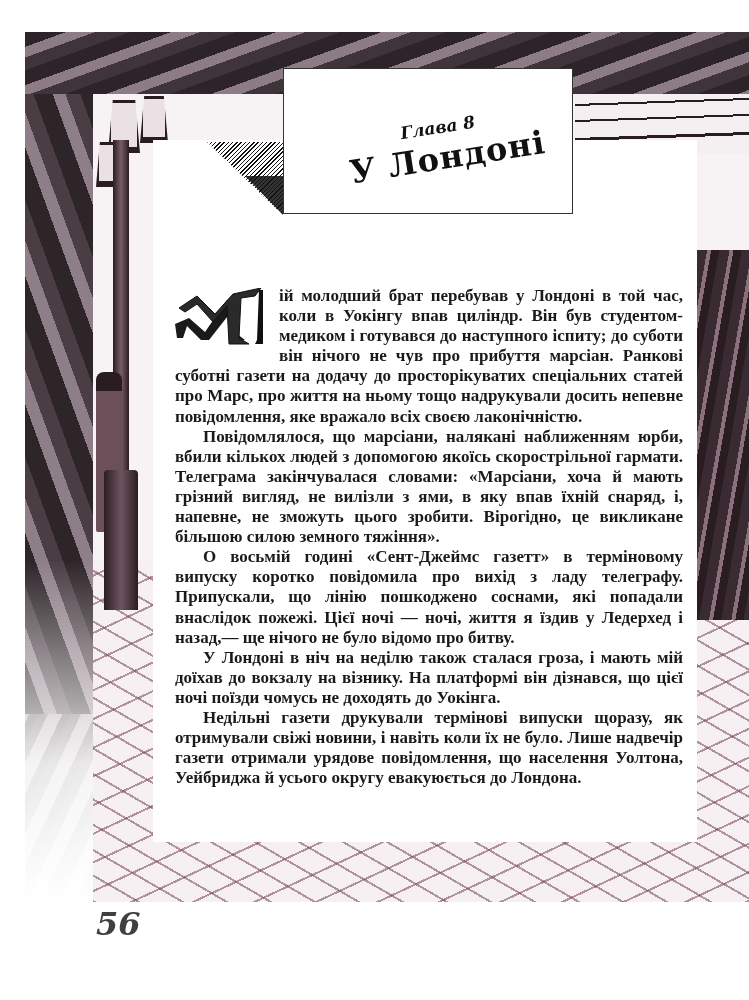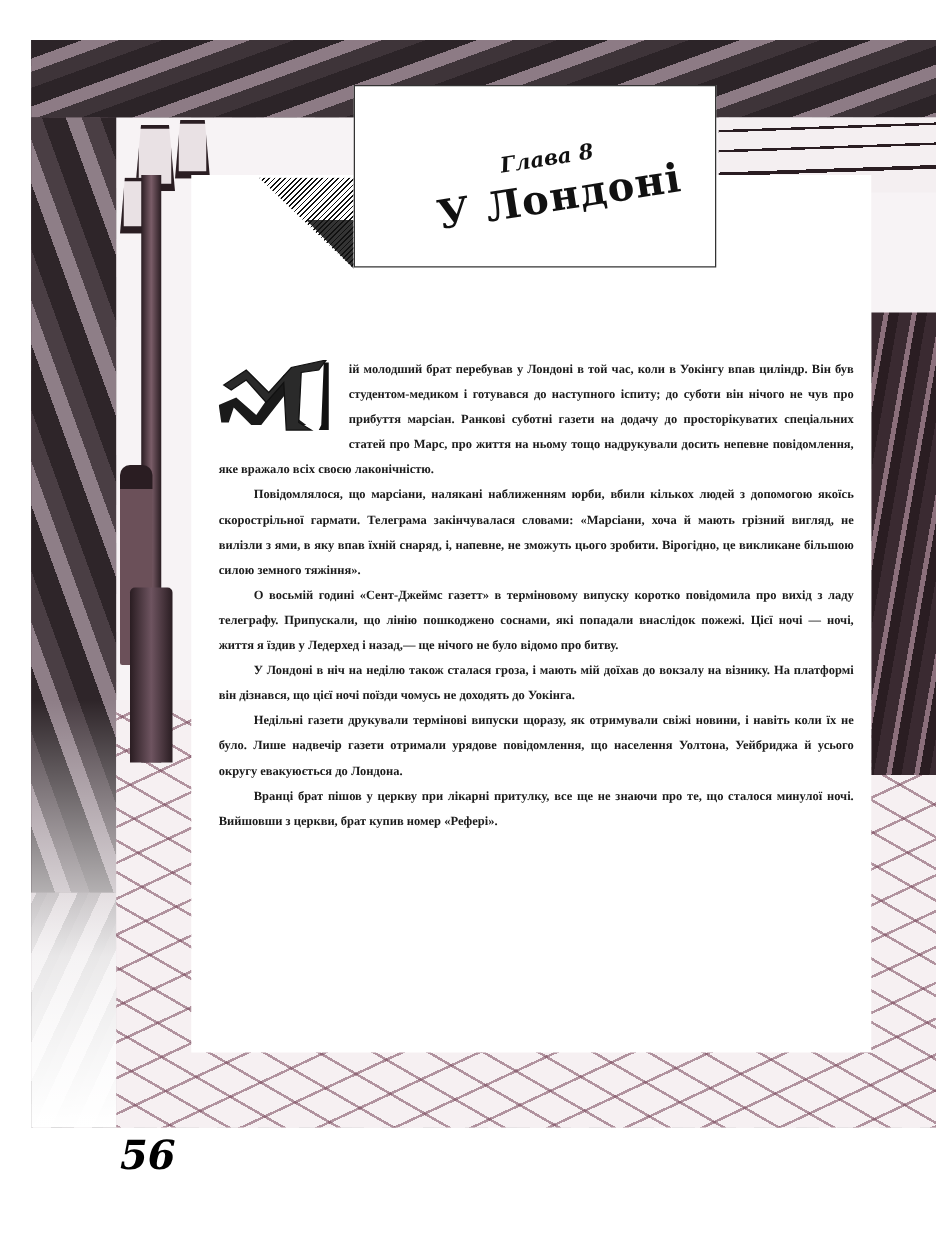--- a/index.html
+++ b/index.html
@@ -107,34 +107,34 @@
     color:#111; white-space:nowrap;
   }
   .chapter-title {
     position:absolute; left:62px; top:72px;
     font-family:"DejaVu Serif", serif; font-size:32px; font-weight:bold;
     color:#111; white-space:nowrap; letter-spacing:1px;
   }
   
   .body-text {
     position:absolute; left:175px; top:286px; width:508px;
-    font-family:"Liberation Serif", serif; font-size:10px; line-height:20.1px;
+    font-family:"Liberation Serif", serif; font-size:17px; line-height:20.1px;
     font-weight:bold; color:#1a1a1a; text-align:justify;
   }
   .body-text p { margin:0; text-indent:28px; }
   .body-text p.first { text-indent:0; }
   .dropcap {
     float:left; width:92px; height:60px; margin:2px 12px 0 0;
     position:relative;
   }
   .dropcap svg { display:block; }
   .page-number {
     position:absolute; left:96px; top:905px;
     font-family:"DejaVu Serif", serif; font-size:32px; font-style:italic; font-weight:bold;
-    color:#000000;
+    color:#404040;
   }
 </style>
 </head>
 <body>
 
 <div class="art-frame"></div>
 <div class="art-top-band"></div>
 <div class="art-left-strip"></div>
 <div class="art-left-strip-fade"></div>
 
@@ -167,16 +167,15 @@
         <polygon points="0,36 14,30 30,44 52,12 60,10 62,46 70,52 58,52 56,24 34,52 26,52 12,38 8,50 2,50" fill="#1a1a1a"></polygon>
         <polygon points="4,20 22,8 40,26 58,6 86,0 80,8 66,10 64,50 74,56 54,56 52,18 38,34 22,16 10,24" fill="#2a2a2a" stroke="#111" stroke-width="1"></polygon>
         <polygon points="84,2 88,2 88,56 80,56 82,52" fill="#111"></polygon>
       </svg>
     </span><span>ій молодший брат перебував у Лондоні в той час, коли в Уокінгу впав циліндр. Він був студентом-медиком і готувався до наступного іспиту; до суботи він нічого не чув про прибуття марсіан. Ранкові суботні газети на додачу до просторікуватих спеціальних статей про Марс, про життя на ньому тощо надрукували досить непевне повідомлення, яке вражало всіх своєю лаконічністю.</span>
   </p>
   <p>Повідомлялося, що марсіани, налякані наближенням юрби, вбили кількох людей з допомогою якоїсь скорострільної гармати. Телеграма закінчувалася словами: «Марсіани, хоча й мають грізний вигляд, не вилізли з ями, в яку впав їхній снаряд, і, напевне, не зможуть цього зробити. Вірогідно, це викликане більшою силою земного тяжіння».</p>
   <p>О восьмій годині «Сент-Джеймс газетт» в терміновому випуску коротко повідомила про вихід з ладу телеграфу. Припускали, що лінію пошкоджено соснами, які попадали внаслідок пожежі. Цієї ночі — ночі, життя я їздив у Ледерхед і назад,— ще нічого не було відомо про битву.</p>
   <p>У Лондоні в ніч на неділю також сталася гроза, і мають мій доїхав до вокзалу на візнику. На платформі він дізнався, що цієї ночі поїзди чомусь не доходять до Уокінга.</p>
   <p>Недільні газети друкували термінові випуски щоразу, як отримували свіжі новини, і навіть коли їх не було. Лише надвечір газети отримали урядове повідомлення, що населення Уолтона, Уейбриджа й усього округу евакуюється до Лондона.</p>
-  <p>Вранці брат пішов у церкву при лікарні притулку, все ще не знаючи про те, що сталося минулої ночі. Вийшовши з церкви, брат купив номер «Рефері».</p>
 </div>
 
 <div class="page-number">56</div>
 
 </body></html>

